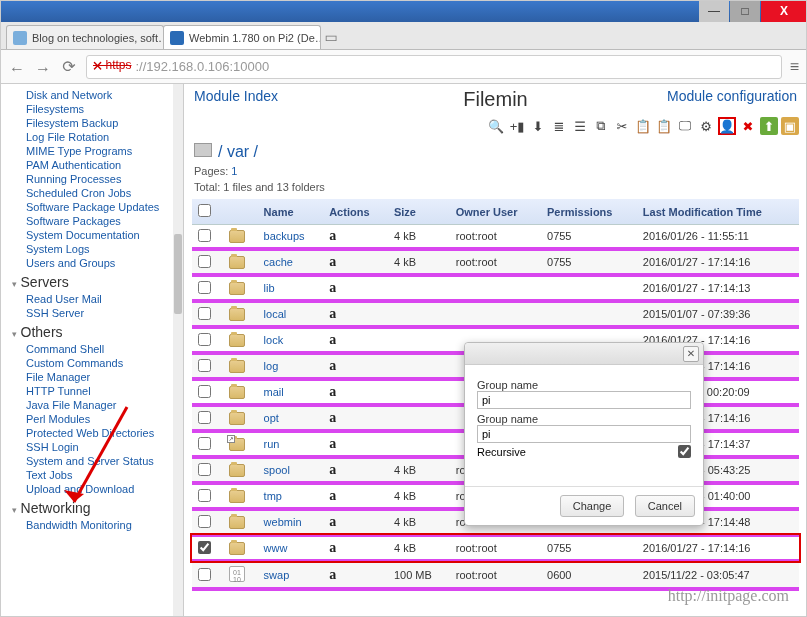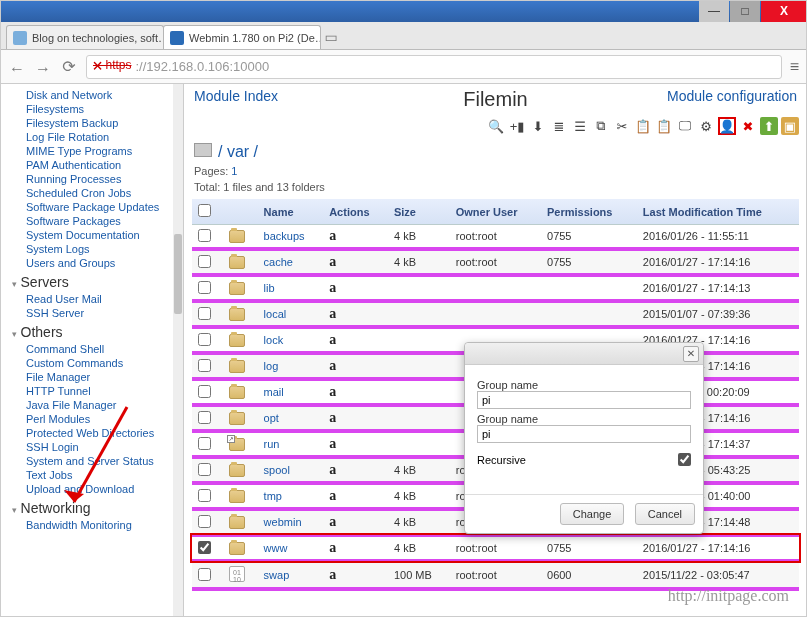--- a/index.html
+++ b/index.html
@@ -56,21 +56,21 @@
 .fileic { width: 16px; height: 16px; display: inline-block; border: 1px solid #aaa; background: #fff; font-size: 7px; text-align: center; line-height: 7px; color: #888; padding-top: 2px; border-radius: 2px; }
 .actionA { font-family: Georgia, serif; font-weight: bold; font-size: 14px; color: #222; }
 .linkover { position: absolute; width: 8px; height: 8px; border: 1px solid #888; background: #fff; font-size: 6px; line-height: 6px; text-align: center; color: #333; left: -2px; top: -2px; display: inline-block; }
 tr.highlighted { outline: 2px solid #d00; }
 .dialog { position: absolute; left: 400px; top: 258px; width: 240px; background: #fff; border: 1px solid #bbb; border-radius: 4px; box-shadow: 0 3px 10px rgba(0,0,0,0.3); z-index: 50; transform: translateX(-50%); }
 .dlg-title { height: 22px; background: linear-gradient(#f0f0f0,#dedede); border-bottom: 1px solid #ccc; border-radius: 4px 4px 0 0; display: flex; justify-content: flex-end; align-items: center; padding-right: 4px; }
 .dlg-x { width: 16px; height: 16px; border: 1px solid #aaa; border-radius: 2px; text-align: center; font-size: 10px; line-height: 14px; color: #555; background: #f6f6f6; }
 .dlg-body { padding: 10px 12px; font-size: 12px; }
 .dlg-body label { display: block; color: #333; margin-top: 4px; font-size: 11px; }
 .dlg-body input[type=text] { width: 100%; border: 1px solid #bbb; height: 18px; font-size: 11px; padding: 0 4px; }
-.dlg-row-check { display: flex; justify-content: space-between; align-items: flex-end; margin-top: 10px; font-size: 11px; }
+.dlg-row-check { display: flex; justify-content: space-between; align-items: flex-end; margin-top: 2px; font-size: 11px; }
 .dlg-ftr { border-top: 1px solid #ddd; padding: 8px; text-align: right; margin-top: 18px; }
 .dlg-btn { border: 1px solid #bbb; background: linear-gradient(#fafafa,#e8e8e8); border-radius: 3px; padding: 4px 12px; font-size: 11px; margin-left: 6px; color: #333; cursor: pointer; }
 .watermark { position: absolute; right: 18px; bottom: 12px; color: #999; font-size: 16px; font-family: Georgia, serif; z-index: 60; }
 </style>
 </head>
 <body>
 
 <div class="titlebar">
   <div class="tbtn min">—</div>
   <div class="tbtn max">□</div>

